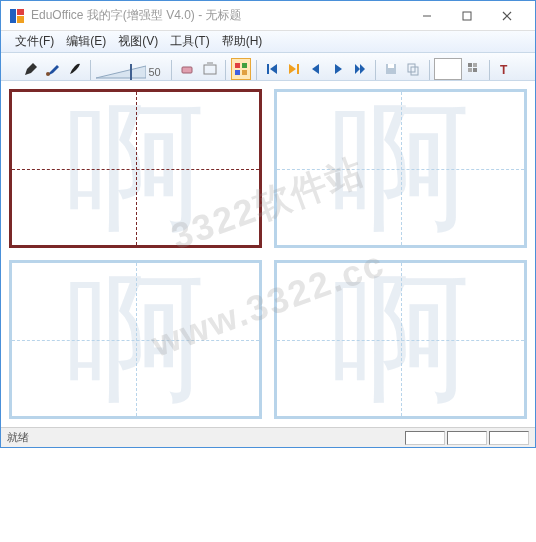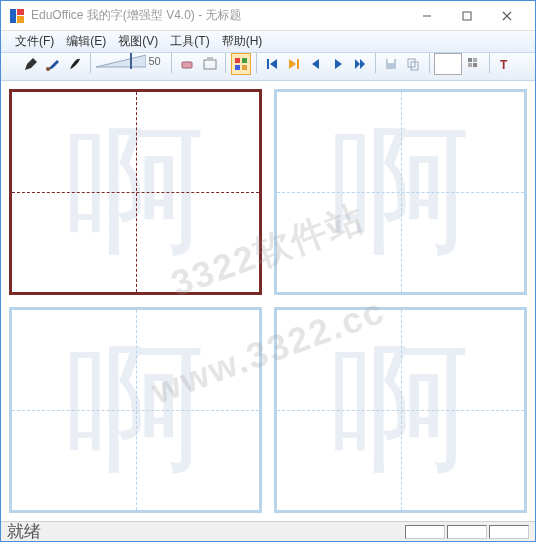--- a/index.html
+++ b/index.html
@@ -1,43 +1,43 @@
 <!DOCTYPE html>
 <html><head>
 <meta charset="utf-8">
 <style>
 * { margin: 0; padding: 0; box-sizing: border-box; }
 body { font-family: "Microsoft YaHei", sans-serif; font-size: 12px; background: #fff; width: 536px; height: 542px; overflow: hidden; }
-.window { border: 1px solid #4a90d9; width: 536px; height: 542px; display: flex; flex-direction: column; background: #fff; }
+.window { border: 1px solid #4a90d9; width: 536px; height: 448px; display: flex; flex-direction: column; background: #fff; }
 .titlebar { height: 30px; background: #fff; display: flex; align-items: center; padding: 0 8px; border-bottom: 1px solid #e0e0e0; }
 .app-icon { width: 16px; height: 16px; margin-right: 6px; }
 .title-text { flex: 1; color: #999; font-size: 12px; }
 .win-controls { display: flex; gap: 0; }
 .win-btn { width: 40px; height: 28px; display: flex; align-items: center; justify-content: center; cursor: pointer; color: #666; }
 .menubar { height: 22px; background: linear-gradient(#f8fbff, #e8f0fb); display: flex; align-items: center; padding: 0 8px; border-bottom: 1px solid #c8d8e8; }
 .menu-item { padding: 2px 6px; cursor: pointer; color: #333; }
-.toolbar { height: 28px; background: linear-gradient(#fafcff, #e6eef8); display: flex; align-items: flex-start; padding: 0 20px; border-bottom: 1px solid #c8d8e8; gap: 2px; }
+.toolbar { height: 28px; background: linear-gradient(#fafcff, #e6eef8); display: flex; align-items: flex-end; padding: 0 20px; border-bottom: 1px solid #c8d8e8; gap: 2px; }
 .tool-btn { width: 22px; height: 22px; display: flex; align-items: center; justify-content: center; cursor: pointer; border: 1px solid transparent; }
 .tool-btn.active { border: 1px solid #e8a838; background: #ffe8b8; }
 .tool-sep { width: 1px; height: 20px; background: #b8c8d8; margin: 0 3px; }
 .slider-area { display: flex; align-items: center; gap: 2px; }
 .slider-track { width: 50px; height: 16px; position: relative; }
 .slider-triangle { position: absolute; inset: 0; }
 .slider-num { font-size: 11px; color: #666; width: 18px; }
 .canvas-area { flex: 1; background: #fff; padding: 8px; display: grid; grid-template-columns: 1fr 1fr; grid-template-rows: 1fr 1fr; gap: 12px; overflow: auto; position: relative; }
 .grid-cell { border: 3px solid #b8d4ea; position: relative; background: #fff; }
 .grid-cell.selected { border-color: #7a2828; }
 .grid-cell::before, .grid-cell::after { content: ""; position: absolute; background: transparent; }
 .grid-cell .cross-h { position: absolute; left: 0; right: 0; top: 50%; border-top: 1px dashed #b8d4ea; }
 .grid-cell .cross-v { position: absolute; top: 0; bottom: 0; left: 50%; border-left: 1px dashed #b8d4ea; }
 .grid-cell.selected .cross-h, .grid-cell.selected .cross-v { border-color: #7a2828; }
 .watermark { position: absolute; inset: 0; pointer-events: none; display: flex; align-items: center; justify-content: center; }
 .watermark-text { font-size: 36px; color: rgba(150,150,150,0.25); transform: rotate(-20deg); font-weight: bold; letter-spacing: 2px; }
 .ghost-char { position: absolute; inset: 0; display: flex; align-items: center; justify-content: center; font-size: 140px; color: rgba(180,200,220,0.3); font-family: KaiTi, serif; pointer-events: none; }
-.statusbar { height: 20px; background: #f0f0f0; border-top: 1px solid #d0d0d0; display: flex; align-items: center; padding: 0 6px; font-size: 17px; color: #555; }
+.statusbar { height: 20px; background: #f0f0f0; border-top: 1px solid #d0d0d0; display: flex; align-items: center; padding: 0 6px; font-size: 11px; color: #555; }
 .status-right { margin-left: auto; display: flex; gap: 2px; }
 .status-box { width: 40px; height: 14px; border: 1px inset #ccc; background: #fff; }
 </style>
 </head>
 <body>
 
 <div class="window">
 
   <div class="titlebar">
     <span class="app-icon">

